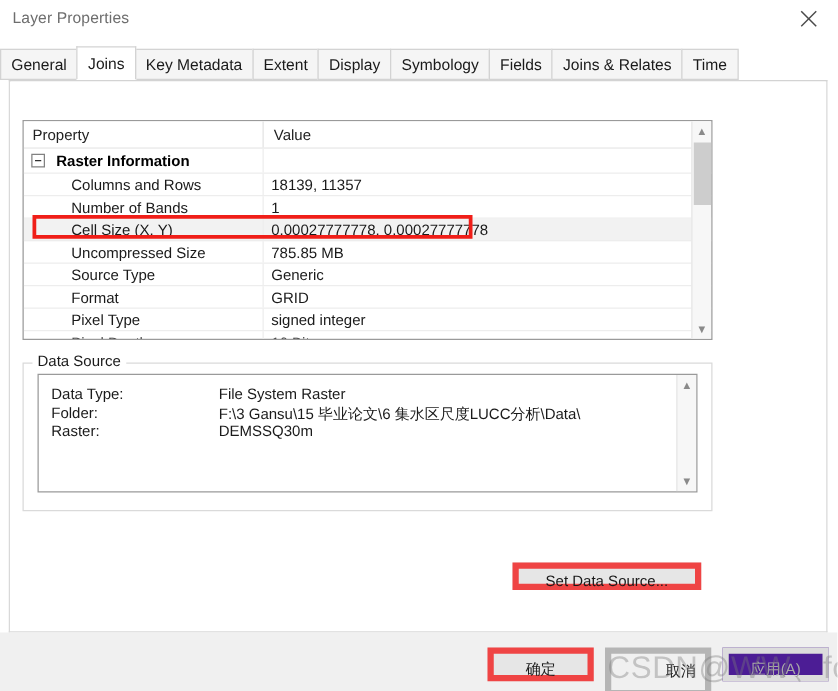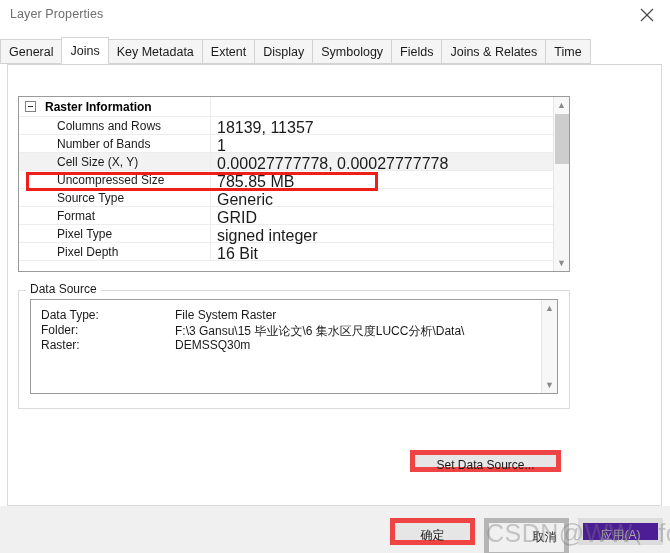--- a/index.html
+++ b/index.html
@@ -121,21 +121,21 @@
   .grow .vsep {
     position: absolute; left: 191px; top: 0; width: 1px; height: 17px;
     background: #ededed;
   }
   .grow .p {
     position: absolute; left: 38px; top: 2px;
     font-size: 12px; color: #1a1a1a; white-space: nowrap;
   }
   .grow .v {
     position: absolute; left: 198px; top: 2px;
-    font-size: 16px; color: #1a1a1a; white-space: nowrap;
+    font-size: 12px; color: #1a1a1a; white-space: nowrap;
   }
   .grow.group { background: #ffffff; height: 19px; }
   .grow.group .vsep { height: 19px; }
   .grow.group .p {
     left: 26px; top: 3px; font-weight: bold; color: #000;
   }
   .grow.shaded { background: #f2f2f2; }
   .expander {
     position: absolute; left: 6px; top: 4px;
     width: 11px; height: 11px;
@@ -281,20 +281,25 @@
   <div class="tab">Symbology</div>
   <div class="tab">Fields</div>
   <div class="tab">Joins &amp; Relates</div>
   <div class="tab">Time</div>
 </div>
 
 <div id="content-panel">
 
   <div id="prop-grid">
 
+    <div class="grid-head">
+      <div class="h-sep"></div>
+      <div class="h-prop">Property</div>
+      <div class="h-val">Value</div>
+    </div>
 
     <div class="grid-body">
 
       <div class="grow group">
         <div class="vsep"></div>
         <div class="expander"></div>
         <div class="p">Raster Information</div>
       </div>
 
       <div class="grow">

